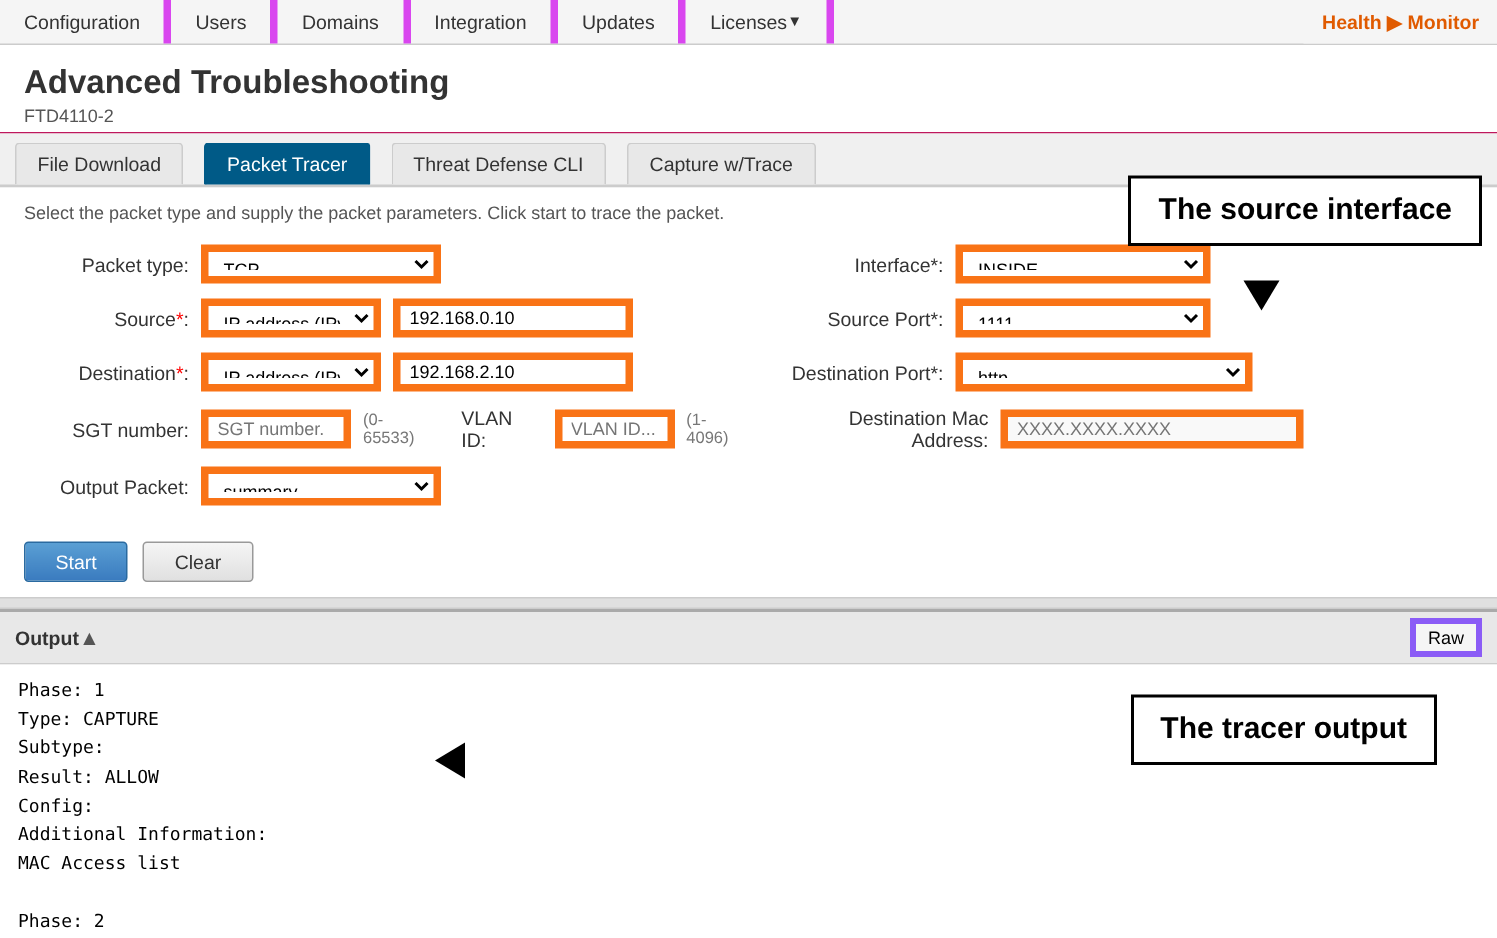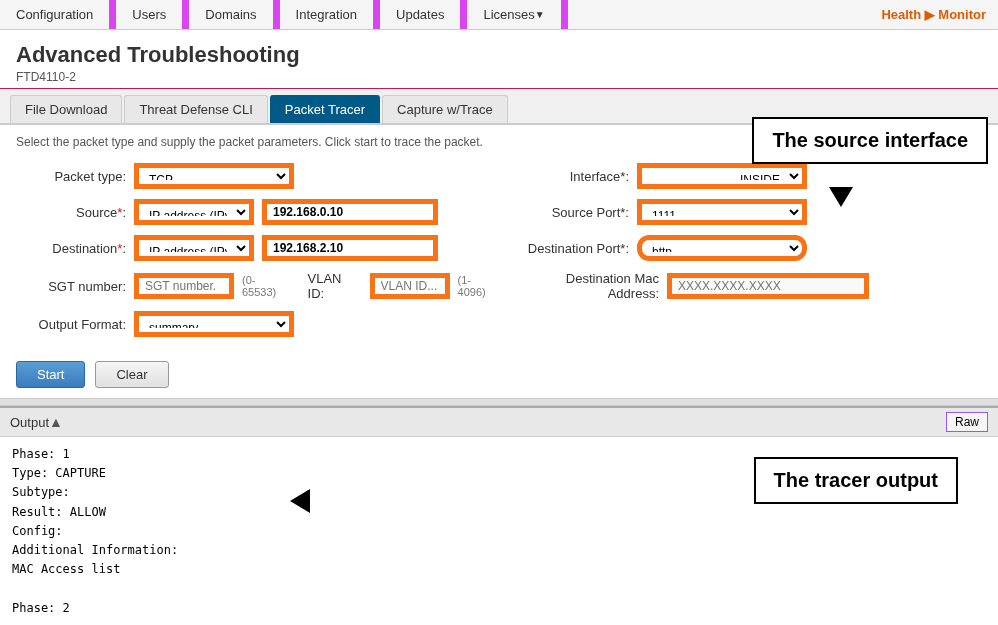--- a/index.html
+++ b/index.html
@@ -18,21 +18,21 @@
       flex: 1;
       height: 100%;
     }
     .top-nav-item {
       padding: 0 16px;
       display: flex;
       align-items: center;
       cursor: pointer;
       font-size: 13px;
       color: #333;
-      border-right: 7px solid #d946ef;
+      border-right: 5px solid #d946ef;
       height: 100%;
     }
     .top-nav-item.has-arrow::after { content: ' ▼'; font-size: 10px; }
     .health-monitor {
       padding: 0 12px;
       display: flex;
       align-items: center;
       height: 100%;
       background: #f5f5f5;
       color: #e05a00;
@@ -57,21 +57,21 @@
       font-size: 12px;
       color: #555;
     }
 
     
     .tab-bar {
       display: flex;
       background: #f0f0f0;
       border-bottom: 2px solid #ccc;
       padding: 6px 10px 0;
-      gap: 2px;
+      gap: 14px;
     }
     .tab {
       padding: 6px 14px;
       cursor: pointer;
       border: 1px solid #ccc;
       border-bottom: none;
       background: #e8e8e8;
       color: #333;
       font-size: 13px;
       border-radius: 3px 3px 0 0;
@@ -125,21 +125,21 @@
       padding: 4px 6px;
       font-size: 12px;
       background: #fff;
       height: 26px;
     }
     select.form-control {
       appearance: auto;
       cursor: pointer;
     }
     input.form-control { }
-    input.form-control.wide { width: 176px; font-weight: bold; }
+    input.form-control.wide { width: 160px; }
     select.form-control.medium { width: 160px; }
     select.form-control.small { width: 120px; }
     input.form-control.sgt { width: 100px; }
     input.form-control.vlan { width: 80px; }
     input.form-control.mac { width: 160px; background: #f9f9f9; color: #999; }
 
     .hint-text {
       font-size: 11px;
       color: #777;
     }
@@ -205,30 +205,30 @@
     .output-header {
       display: flex;
       align-items: center;
       justify-content: space-between;
       background: #e8e8e8;
       border-bottom: 1px solid #ccc;
       padding: 4px 10px;
     }
     .output-label {
       font-size: 13px;
-      font-weight: normal;
+      font-weight: bold;
       color: #333;
     }
     .output-collapse-btn {
       cursor: pointer;
       font-size: 14px;
       color: #555;
     }
     .output-raw-btn {
-      border: 1px solid #8b5cf6;
+      border: 4px solid #8b5cf6;
       background: #f5f5f5;
       padding: 2px 8px;
       font-size: 12px;
       cursor: pointer;
     }
     .output-body {
       background: #fff;
       padding: 8px 12px;
       font-size: 12px;
       font-family: monospace;
@@ -271,22 +271,22 @@
   <div class="health-monitor">Health ▶ Monitor</div>
 </div>
 
 <div class="page-header">
   <div class="page-title">Advanced Troubleshooting</div>
   <div class="page-subtitle">FTD4110-2</div>
 </div>
 
 <div class="tab-bar">
   <div class="tab">File Download</div>
+  <div class="tab active">Packet Tracer</div>
   <div class="tab">Threat Defense CLI</div>
-  <div class="tab active">Packet Tracer</div>
   <div class="tab">Capture w/Trace</div>
 </div>
 
 <div class="main-content" style="position:relative;">
   <div class="instruction-text">Select the packet type and supply the packet parameters. Click start to trace the packet.</div>
 
   <div class="callout-box" style="top: -8px; right: 10px; font-size: 20px; padding: 10px 18px;">
     <span>The source interface</span>
   </div>
   <div class="callout-arrow-down" style="top: 62px; right: 145px;"></div>
@@ -326,54 +326,54 @@
       <div class="form-row">
         <span class="form-label">SGT number:</span>
         <input type="text" class="form-control sgt" placeholder="SGT number." style="">
         <span class="hint-text">(0-65533)</span>
         <span style="margin-left:10px; font-size:13px; color:#333;">VLAN ID:</span>
         <input type="text" class="form-control vlan" placeholder="VLAN ID..." style="">
         <span class="hint-text">(1-4096)</span>
       </div>
 
       <div class="form-row">
-        <span class="form-label">Output Format:</span>
+        <span class="form-label">Output Packet:</span>
         <select class="form-control medium">
           <option>summary</option>
           <option>detail</option>
         </select>
       </div>
 
       <div class="btn-row">
         <button class="btn btn-primary">Start</button>
         <button class="btn btn-secondary">Clear</button>
       </div>
     </div>
 
     <div class="form-right">
 
       <div class="form-row">
         <span class="form-label">Interface*:</span>
-        <select class="form-control" style="width:170px;text-align:right;">
+        <select class="form-control" style="width:170px;">
           <option>INSIDE</option>
           <option>OUTSIDE</option>
           <option>DMZ</option>
         </select>
       </div>
 
       <div class="form-row">
         <span class="form-label">Source Port*:</span>
         <select class="form-control" style="width:170px;">
           <option>1111</option>
         </select>
       </div>
 
       <div class="form-row">
         <span class="form-label">Destination Port*:</span>
-        <select class="form-control" style="width:170px;border-radius:12px;">
+        <select class="form-control" style="width:198px;">
           <option>http</option>
           <option>https</option>
           <option>ftp</option>
           <option>ssh</option>
         </select>
       </div>
 
       <div class="form-row" style="align-items:center;">
         <span class="form-label" style="min-width:140px;">Destination Mac<br>Address:</span>
         <input type="text" class="form-control mac" style="width: 202px;" placeholder="XXXX.XXXX.XXXX">

